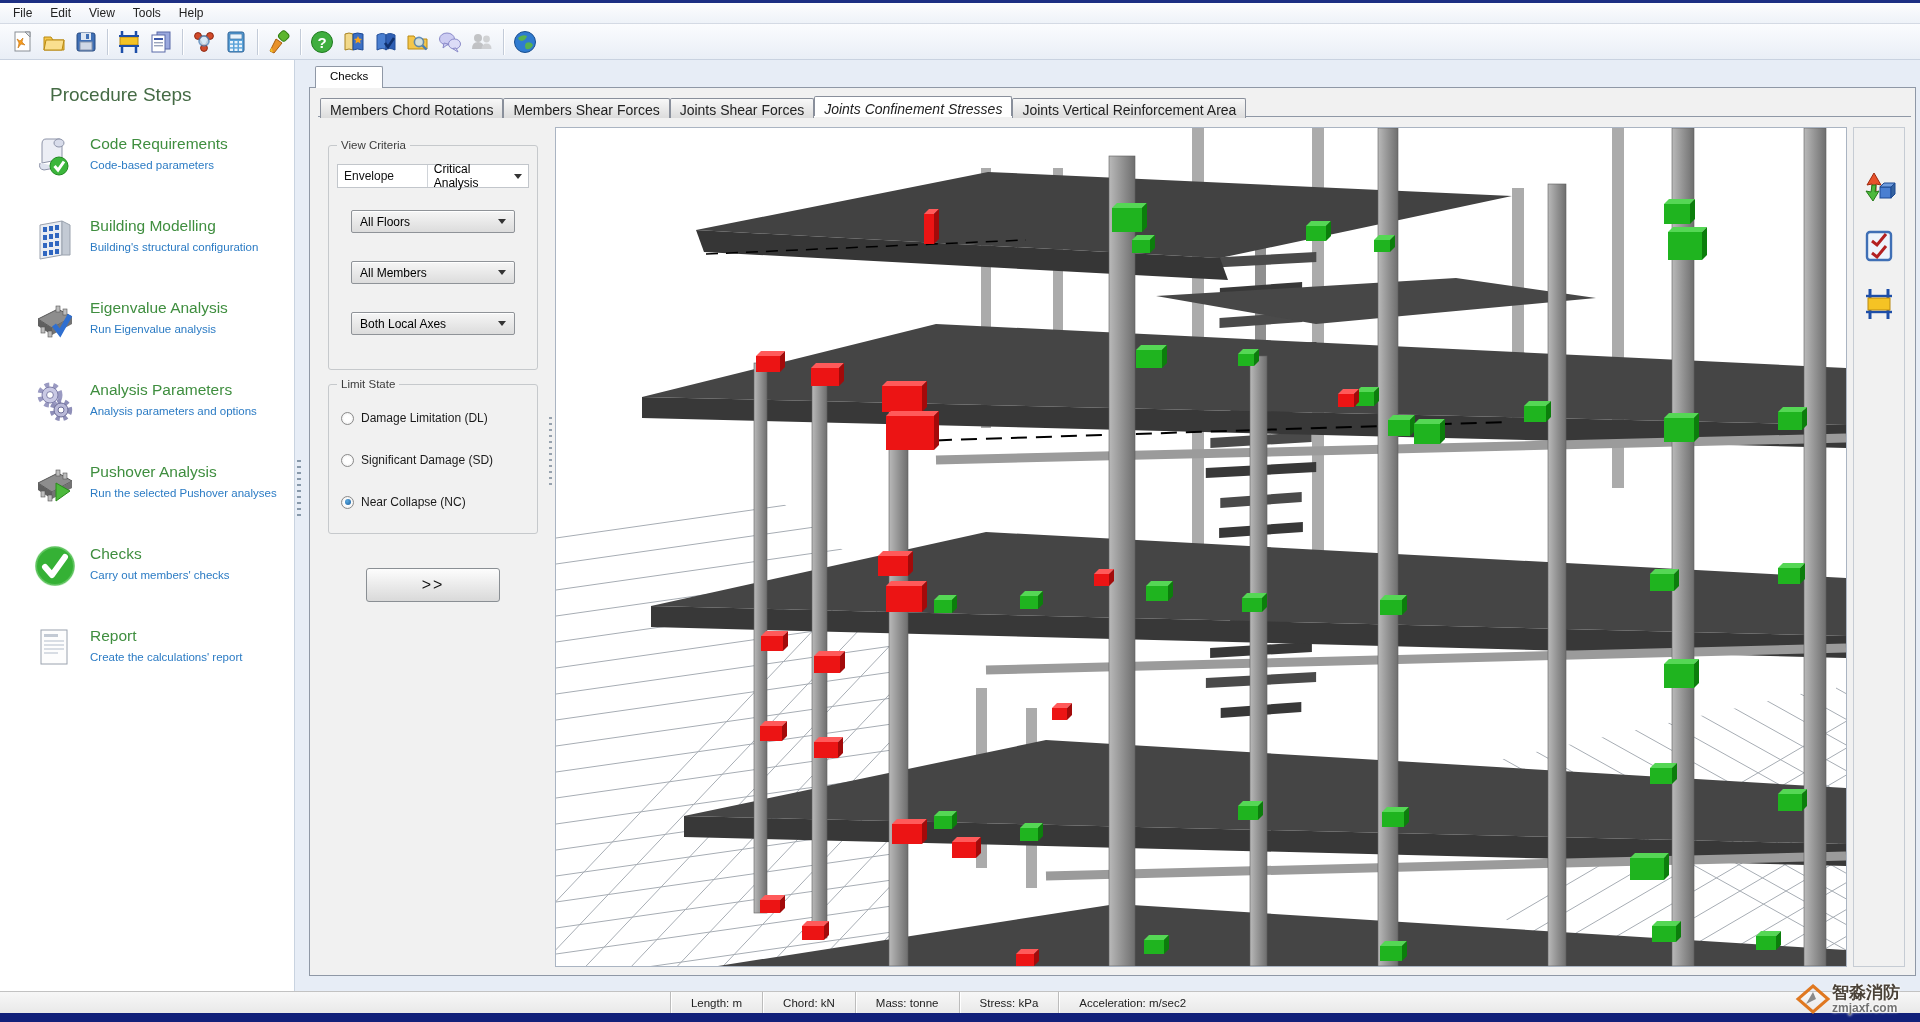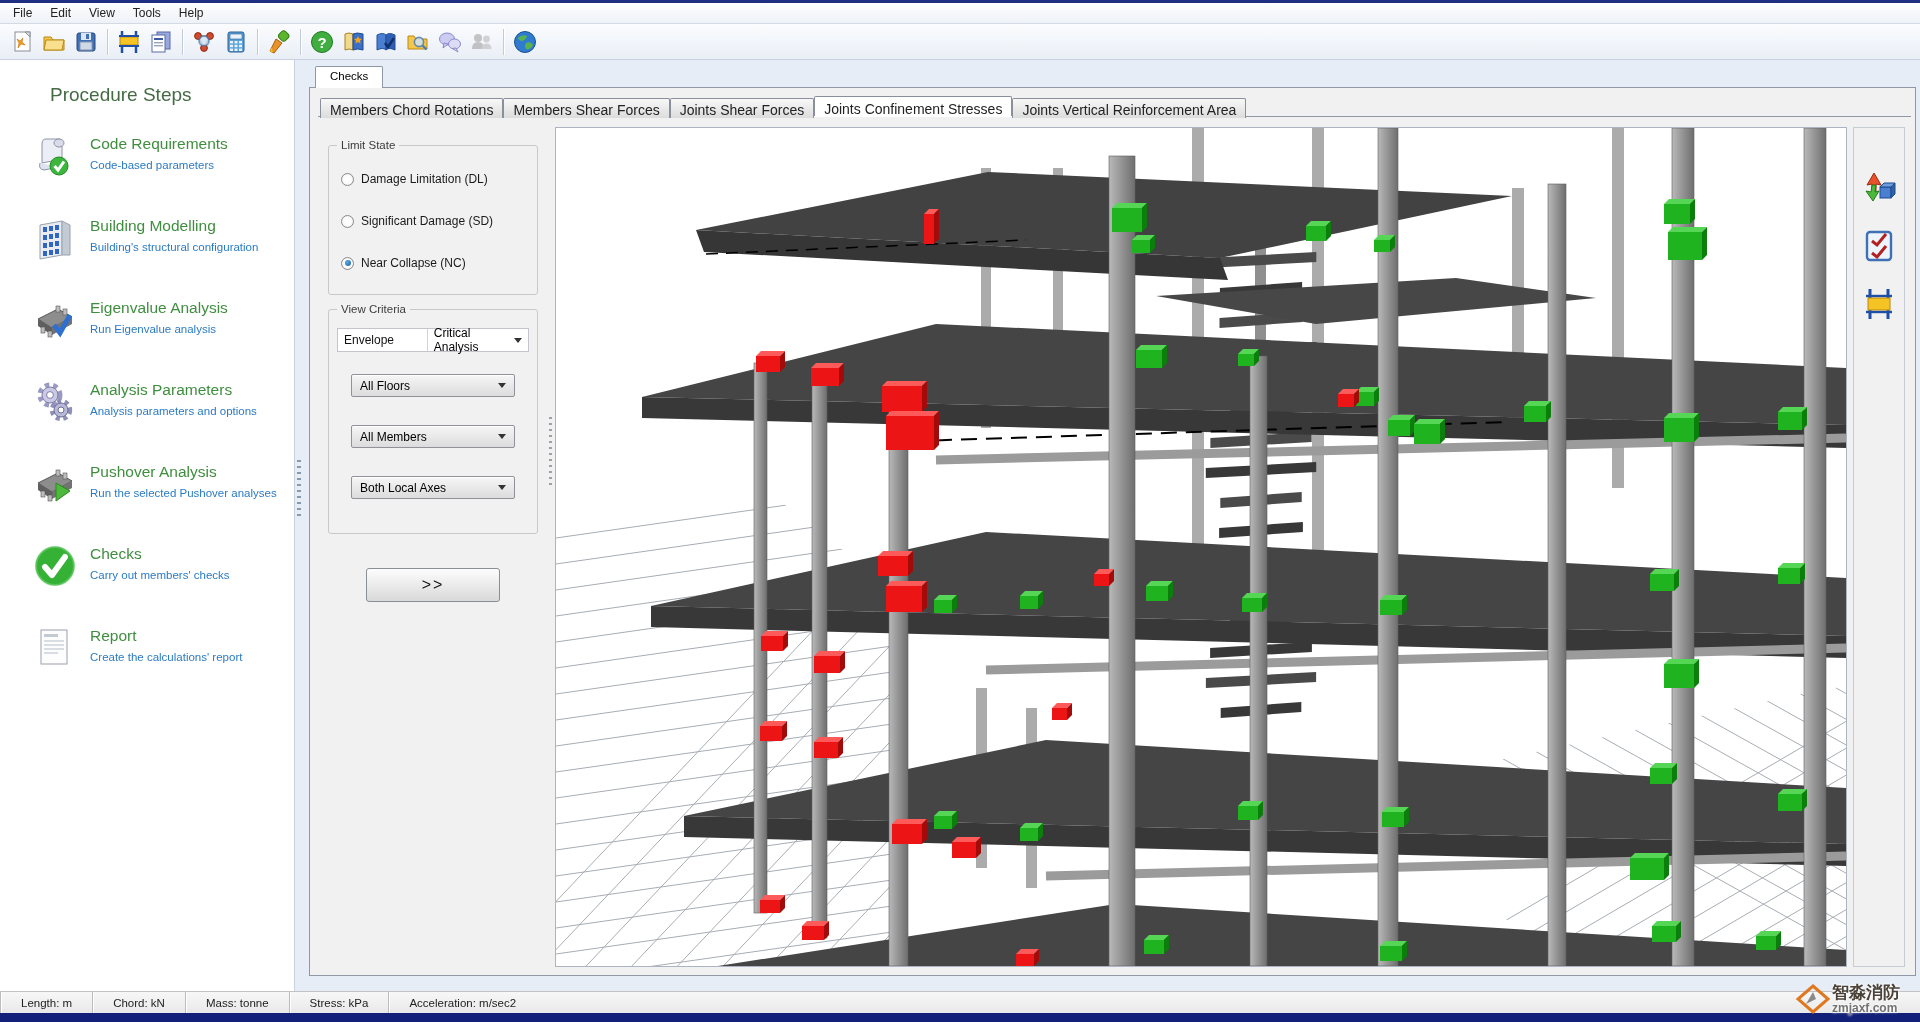--- a/index.html
+++ b/index.html
@@ -33,21 +33,21 @@
 
   .main { flex:1; padding:6px 4px 0 6px; position:relative; }
 
   
   .tabrow { display:flex; height:22px; padding-left:6px; }
   .tab-main { font-size:11.5px; padding:3px 14px; background:#fff; border:1px solid #8f98a6; border-bottom:none; border-radius:2px 2px 0 0; position:relative; z-index:3; }
   .tabpage { background:#f1f1f1; border:1px solid #8f98a6; height:889px; margin-top:-1px; padding:8px 4px 4px 8px; }
 
   .subtabrow { display:flex; padding-left:2px; height:20px; }
   .subtab { font-size:14px; color:#222; padding:3px 9px 0 9px; background:linear-gradient(#f8f8f8,#dcdcdc); border:1px solid #898f9b; border-bottom:none; border-radius:2px 2px 0 0; position:relative; top:2px; cursor:pointer; white-space:nowrap; }
-  .subtab.active { background:#fff; top:0; padding-top:4px; z-index:2; box-shadow:0 1px 0 #fff; }
+  .subtab.active { background:#fff; top:0; padding-top:4px; z-index:2; box-shadow:0 1px 0 #fff;font-style:italic; }
   .subpage { border-top:1px solid #8f98a6; background:#f1f1f1; height:856px; display:flex; }
 
   
   .controls { width:228px; padding:28px 8px 0 10px; }
   .groupbox { border:1px solid #c6c9cc; border-radius:3px; position:relative; padding:26px 10px 14px 10px; margin-bottom:14px; }
   .groupbox .gb-label { position:absolute; top:-7px; left:8px; background:#f1f1f1; padding:0 4px; font-size:11.5px; color:#3c3c3c; }
   .radio-row { display:flex; align-items:center; margin:0 0 28px 2px; cursor:pointer; }
   .radio-row:last-child { margin-bottom:10px; }
   .radio { width:13px; height:13px; border-radius:50%; border:1px solid #8a8a8a; background:radial-gradient(#fff 40%,#e6e6e6); margin-right:7px; position:relative; flex:0 0 13px; }
   .radio.on::after { content:""; position:absolute; inset:2.5px; border-radius:50%; background:radial-gradient(circle at 35% 35%, #5aa9e0, #1c5f9e); }
@@ -68,21 +68,21 @@
 
   
   .viewwrap { flex:1; padding:10px 6px 6px 0; display:flex; }
   .viewport { width:1292px; height:840px; background:#fff; border:1px solid #aab4c2; }
   .viewport svg { display:block; }
 
   .side-tools { width:52px; margin-left:6px; background:#f1f1f1; border:1px solid #c6ccd4; display:flex; flex-direction:column; align-items:center; padding-top:40px; height:840px; }
   .stbtn { width:40px; height:40px; display:flex; align-items:center; justify-content:center; border:1px solid transparent; border-radius:3px; margin-bottom:18px; cursor:pointer; }
 
   
-  .statusbar { position:absolute; left:0; right:0; bottom:9px; height:22px; background:linear-gradient(#f7f7f7,#e9e9e9); border-top:1px solid #c2c2c2; display:flex; align-items:center; justify-content:flex-start; font-size:11.5px; color:#222; }
+  .statusbar { position:absolute; left:0; right:0; bottom:9px; height:22px; background:linear-gradient(#f7f7f7,#e9e9e9); border-top:1px solid #c2c2c2; display:flex; align-items:center; justify-content:center; font-size:11.5px; color:#222; }
   .sfield { padding:0 20px; border-left:1px solid #bcbcbc; box-shadow:inset 1px 0 0 #fff; height:100%; display:flex; align-items:center; }
 
   .watermark { position:absolute; right:20px; bottom:6px; display:flex; align-items:center; z-index:10; }
   .wm-text { text-align:left; line-height:1.02; }
   .wm-title { font-size:17px; font-weight:bold; color:#4a4238; text-shadow:0 0 3px #fff,0 0 3px #fff; }
   .wm-url { font-size:12px; font-weight:bold; color:#737373; text-shadow:0 0 3px #fff,0 0 3px #fff; }
 </style>
 </head>
 <body>
 
@@ -365,56 +365,56 @@
       <div class="subtabrow">
         <span class="subtab">Members Chord Rotations</span>
         <span class="subtab">Members Shear Forces</span>
         <span class="subtab">Joints Shear Forces</span>
         <span class="subtab active">Joints Confinement Stresses</span>
         <span class="subtab">Joints Vertical Reinforcement Area</span>
       </div>
       <div class="subpage">
 
         <div class="controls">
-          <div class="groupbox">
-            <span class="gb-label">Limit State</span>
-            <div class="radio-row">
-              <span class="radio"></span>
-              <span class="radio-label">Damage Limitation (DL)</span>
-            </div>
-            <div class="radio-row">
-              <span class="radio"></span>
-              <span class="radio-label">Significant Damage (SD)</span>
-            </div>
-            <div class="radio-row">
-              <span class="radio on"></span>
-              <span class="radio-label">Near Collapse (NC)</span>
-            </div>
-          </div>
-
           <div class="groupbox" style="padding:18px 8px 6px 8px;">
             <span class="gb-label">View Criteria</span>
             <div class="env-row">
               <span class="env-cell">Envelope</span>
               <span class="env-combo">
                 <span>Critical Analysis</span>
                 <span class="arrow-down"></span>
               </span>
             </div>
             <div class="combo">
               <span>All Floors</span>
               <span class="arrow-down"></span>
             </div>
             <div class="combo">
               <span>All Members</span>
               <span class="arrow-down"></span>
             </div>
             <div class="combo">
               <span>Both Local Axes</span>
               <span class="arrow-down"></span>
+            </div>
+          </div>
+
+          <div class="groupbox">
+            <span class="gb-label">Limit State</span>
+            <div class="radio-row">
+              <span class="radio"></span>
+              <span class="radio-label">Damage Limitation (DL)</span>
+            </div>
+            <div class="radio-row">
+              <span class="radio"></span>
+              <span class="radio-label">Significant Damage (SD)</span>
+            </div>
+            <div class="radio-row">
+              <span class="radio on"></span>
+              <span class="radio-label">Near Collapse (NC)</span>
             </div>
           </div>
 
           <button class="apply-btn">&gt;&gt;</button>
         </div>
 
         <div class="vsplit2">
             <span class="dots"></span>
           </div>
 

